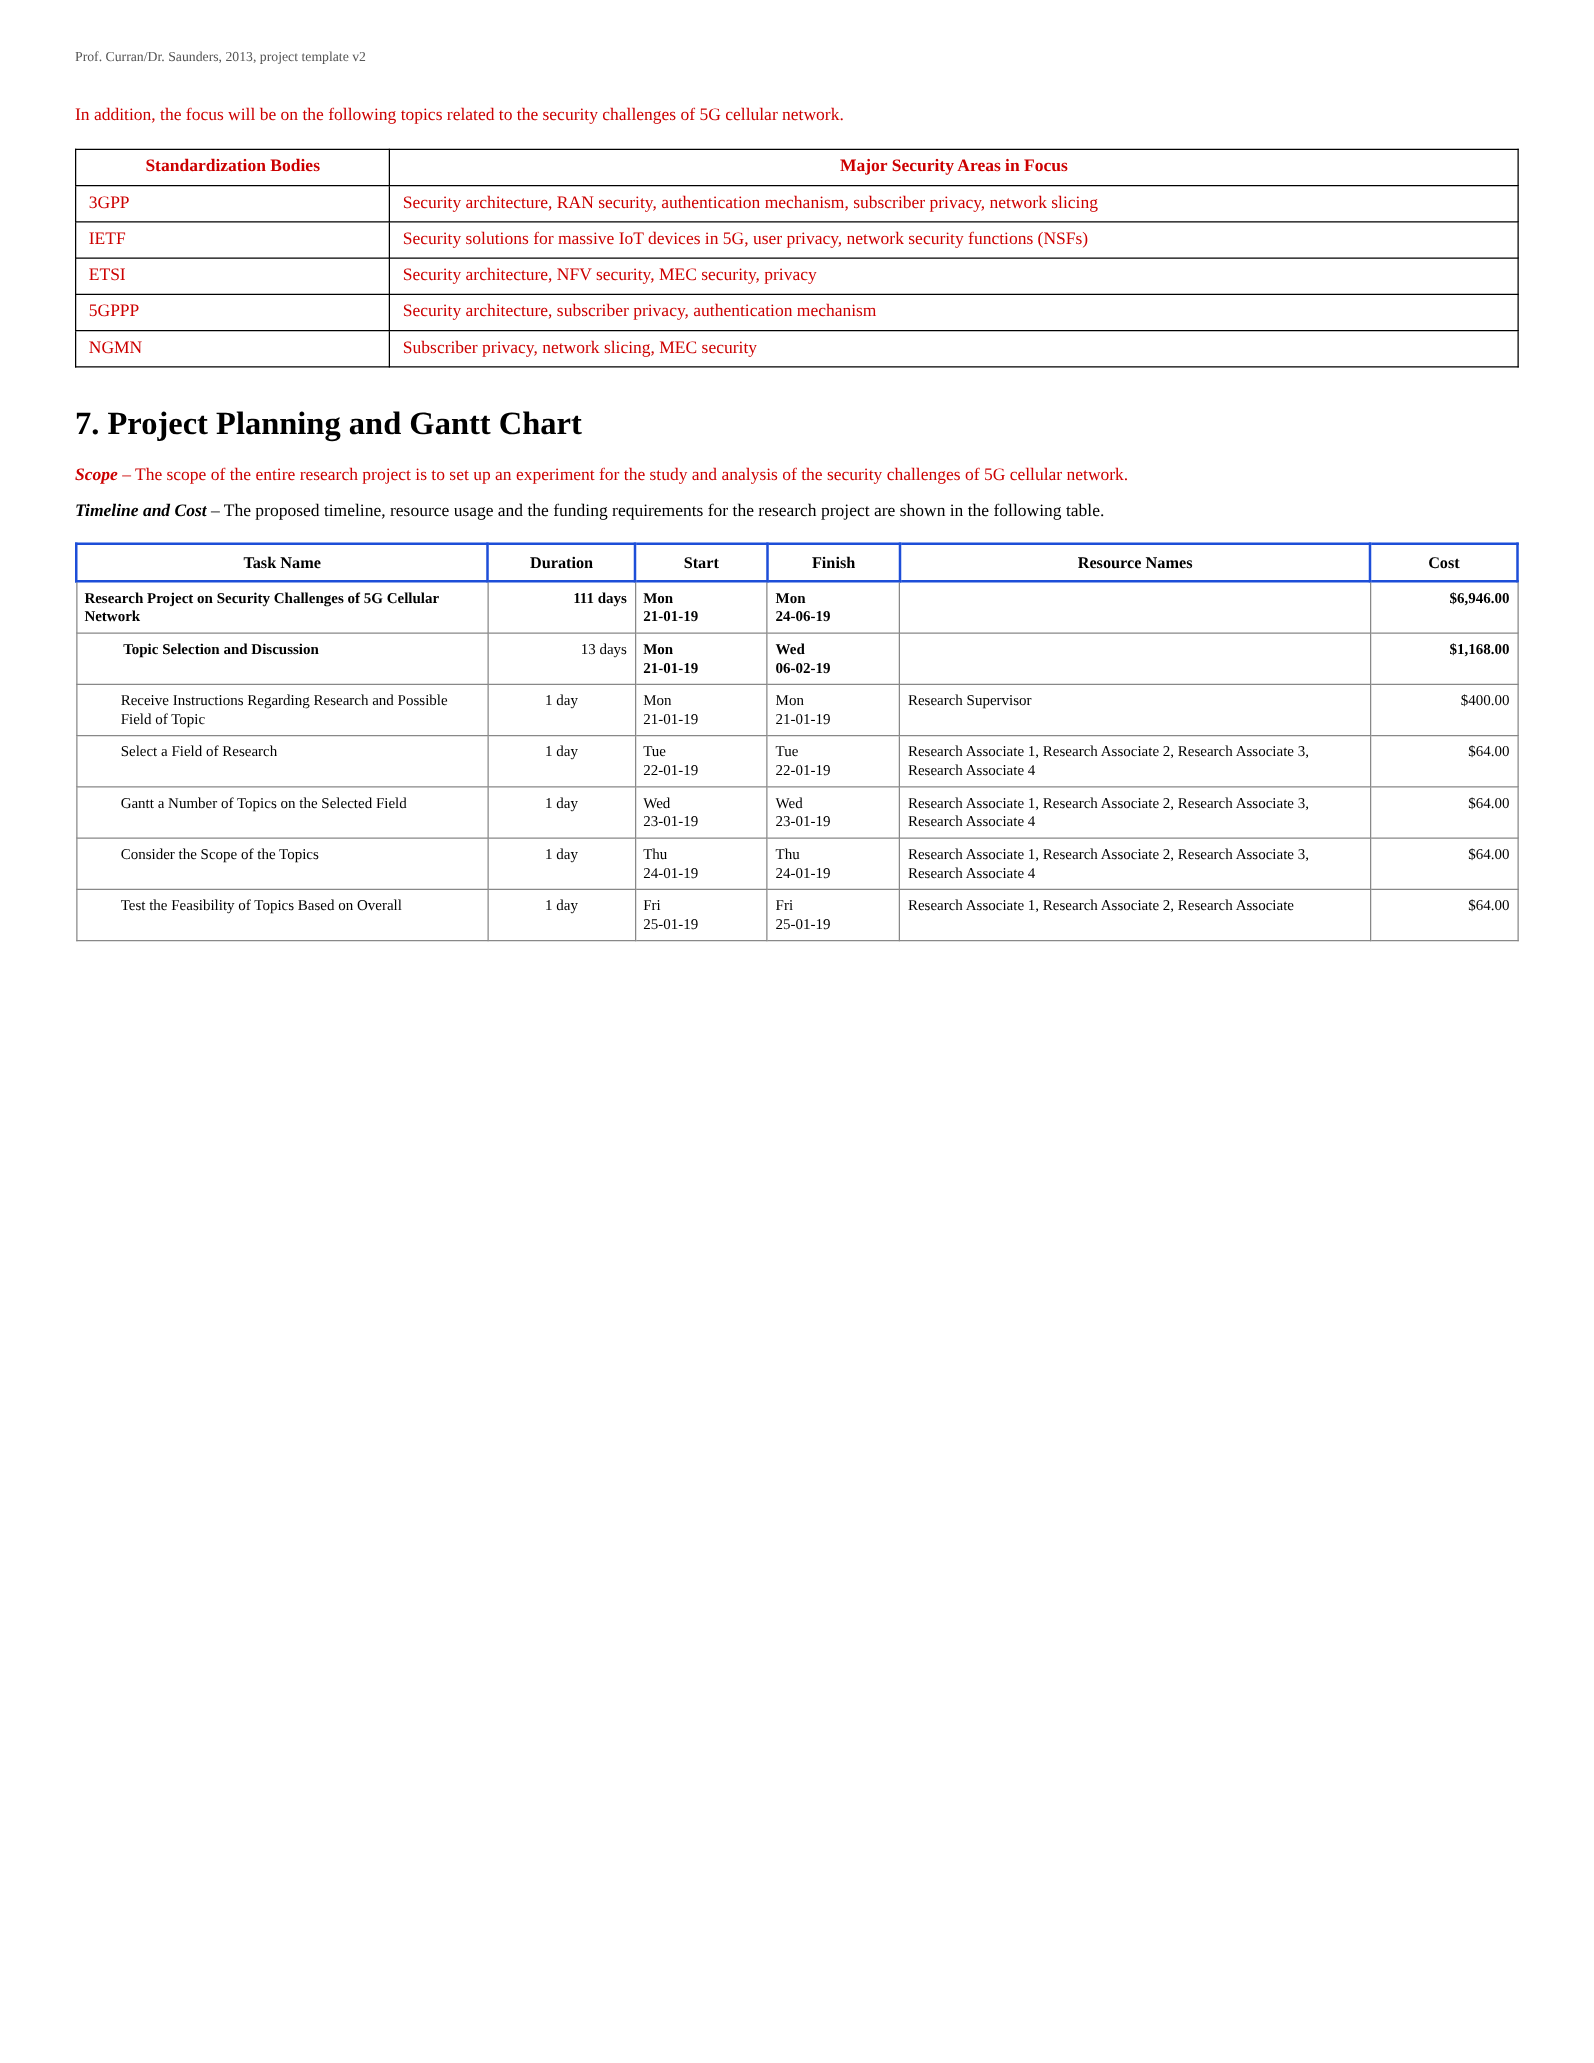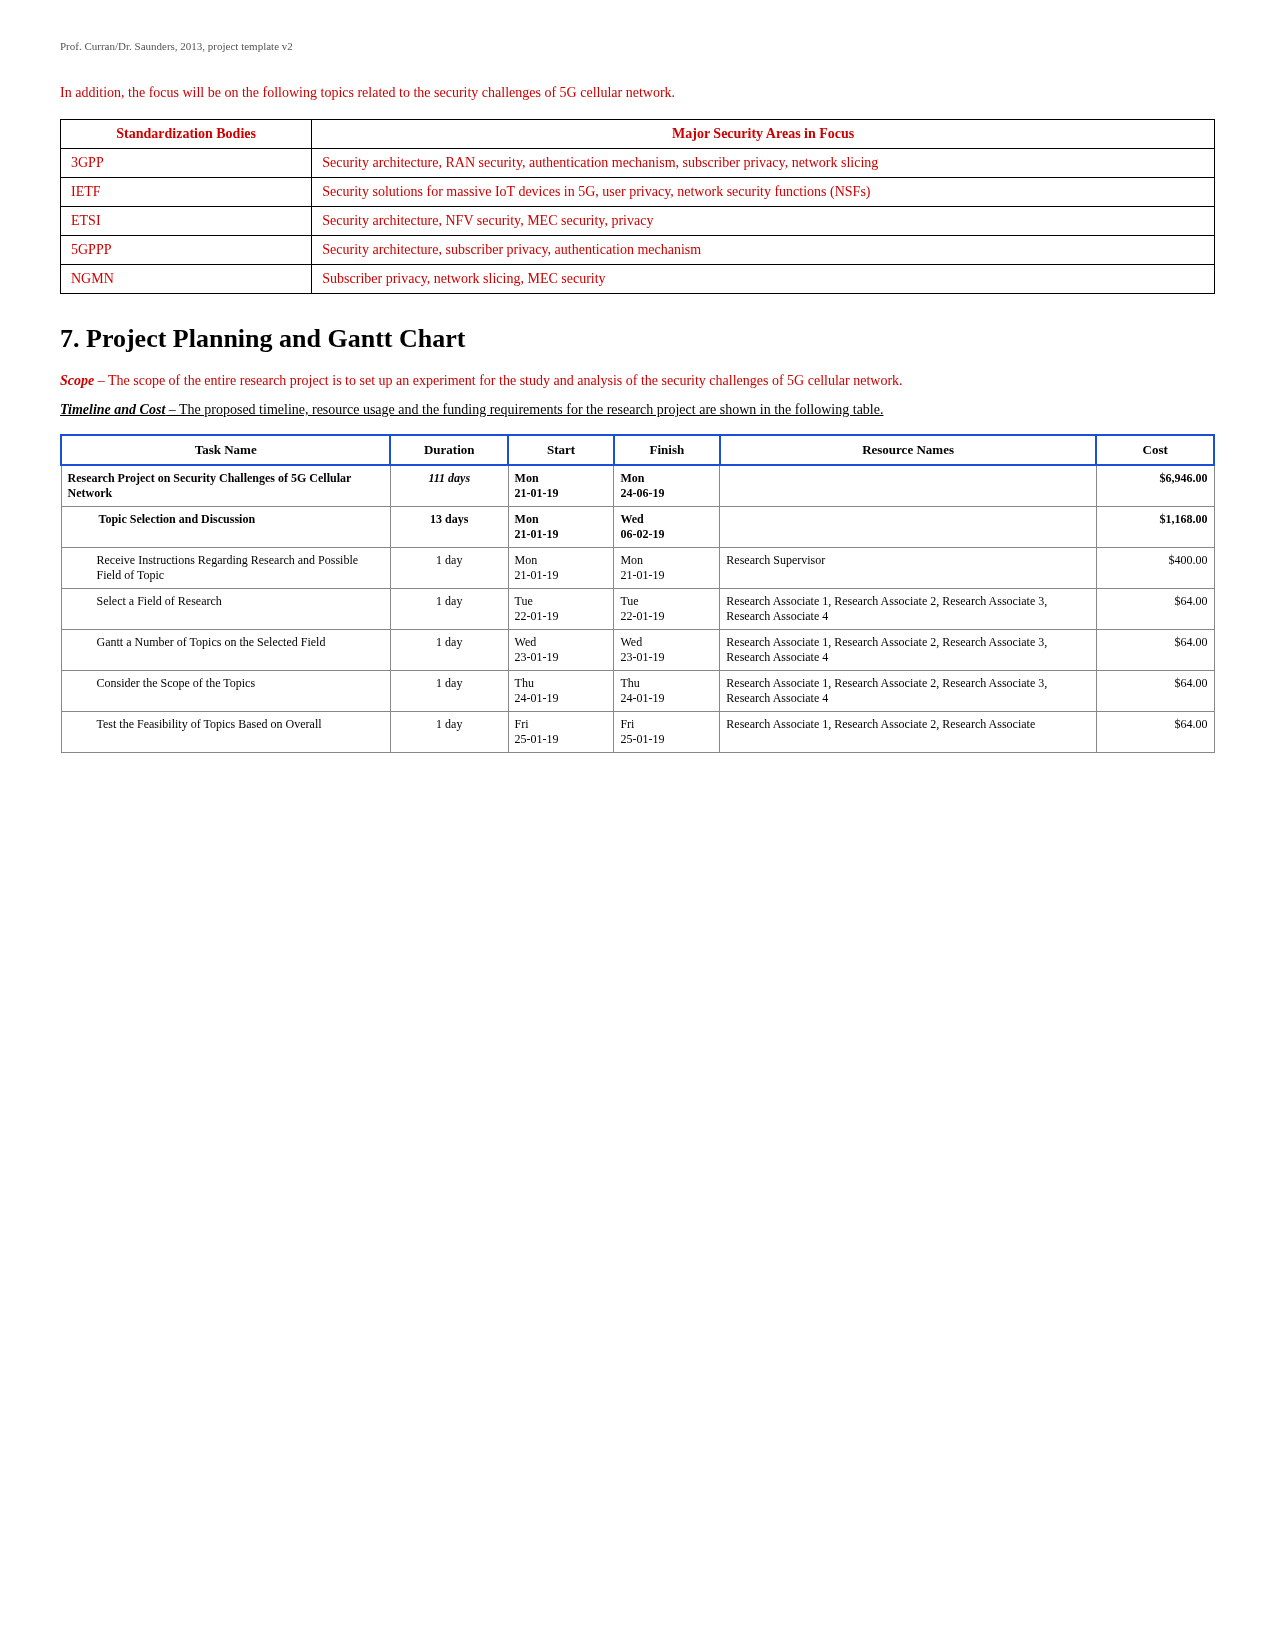--- a/index.html
+++ b/index.html
@@ -70,21 +70,20 @@
       font-style: italic;
       font-weight: bold;
       color: #cc0000;
     }
     .timeline-para {
       font-size: 14px;
       line-height: 1.5;
       text-align: justify;
       margin-bottom: 14px;
       color: #000;
-      text-decoration: underline;
     }
     .timeline-para .timeline-label {
       font-style: italic;
       font-weight: bold;
       color: #000;
     }
     .gantt-table {
       width: 100%;
       border-collapse: collapse;
       font-size: 13px;
@@ -174,29 +173,29 @@
       <th style="width:10%">Duration</th>
       <th style="width:9%">Start</th>
       <th style="width:9%">Finish</th>
       <th style="width:32%">Resource Names</th>
       <th style="width:10%">Cost</th>
     </tr>
   </thead>
   <tbody id="gantt-tbody">
       <tr>
         <td class="task-name-cell" style="font-weight: bold;">Research Project on Security Challenges of 5G Cellular Network</td>
-        <td style="text-align: center; font-weight: bold; font-style: italic;">111 days</td>
+        <td style="text-align: right; font-weight: bold;">111 days</td>
         <td class="start-finish-cell" style="font-weight: bold;">Mon<br>21-01-19</td>
         <td class="start-finish-cell" style="font-weight: bold;">Mon<br>24-06-19</td>
         <td class="resource-cell"></td>
         <td class="cost-cell" style="font-weight: bold;">$6,946.00</td>
       </tr>
       <tr>
         <td class="task-name-cell" style="font-weight: bold; padding-left: 37px;">Topic Selection and Discussion</td>
-        <td style="text-align: center; font-weight: bold; margin-left: 17px;">13 days</td>
+        <td style="text-align: right; font-weight: normal; margin-left: 17px;">13 days</td>
         <td class="start-finish-cell" style="font-weight: bold;">Mon<br>21-01-19</td>
         <td class="start-finish-cell" style="font-weight: bold;">Wed<br>06-02-19</td>
         <td class="resource-cell"></td>
         <td class="cost-cell" style="font-weight: bold;">$1,168.00</td>
       </tr>
       <tr>
         <td class="task-name-cell" style="padding-left: 35px;">Receive Instructions Regarding Research and Possible Field of Topic</td>
         <td style="text-align: center;">1 day</td>
         <td class="start-finish-cell">Mon<br>21-01-19</td>
         <td class="start-finish-cell">Mon<br>21-01-19</td>

